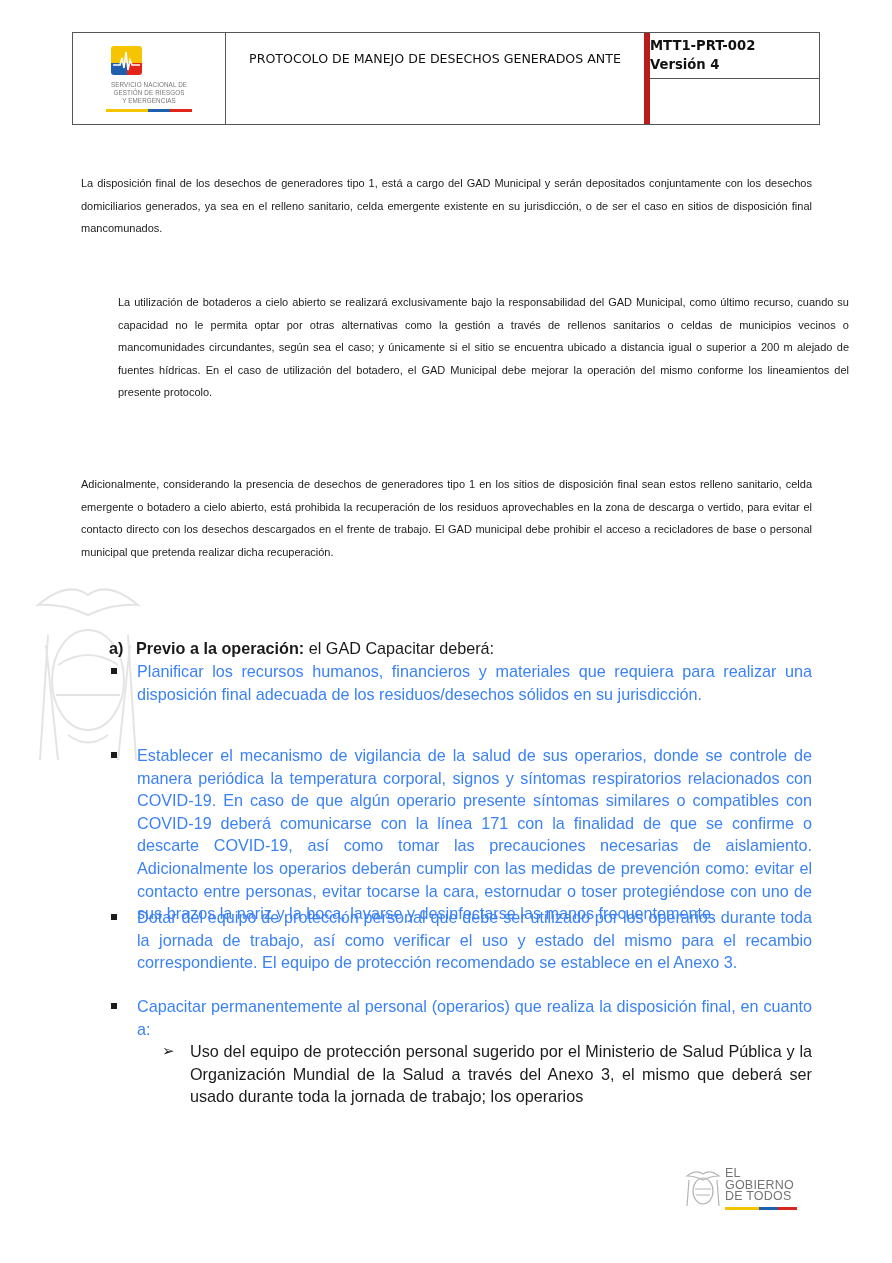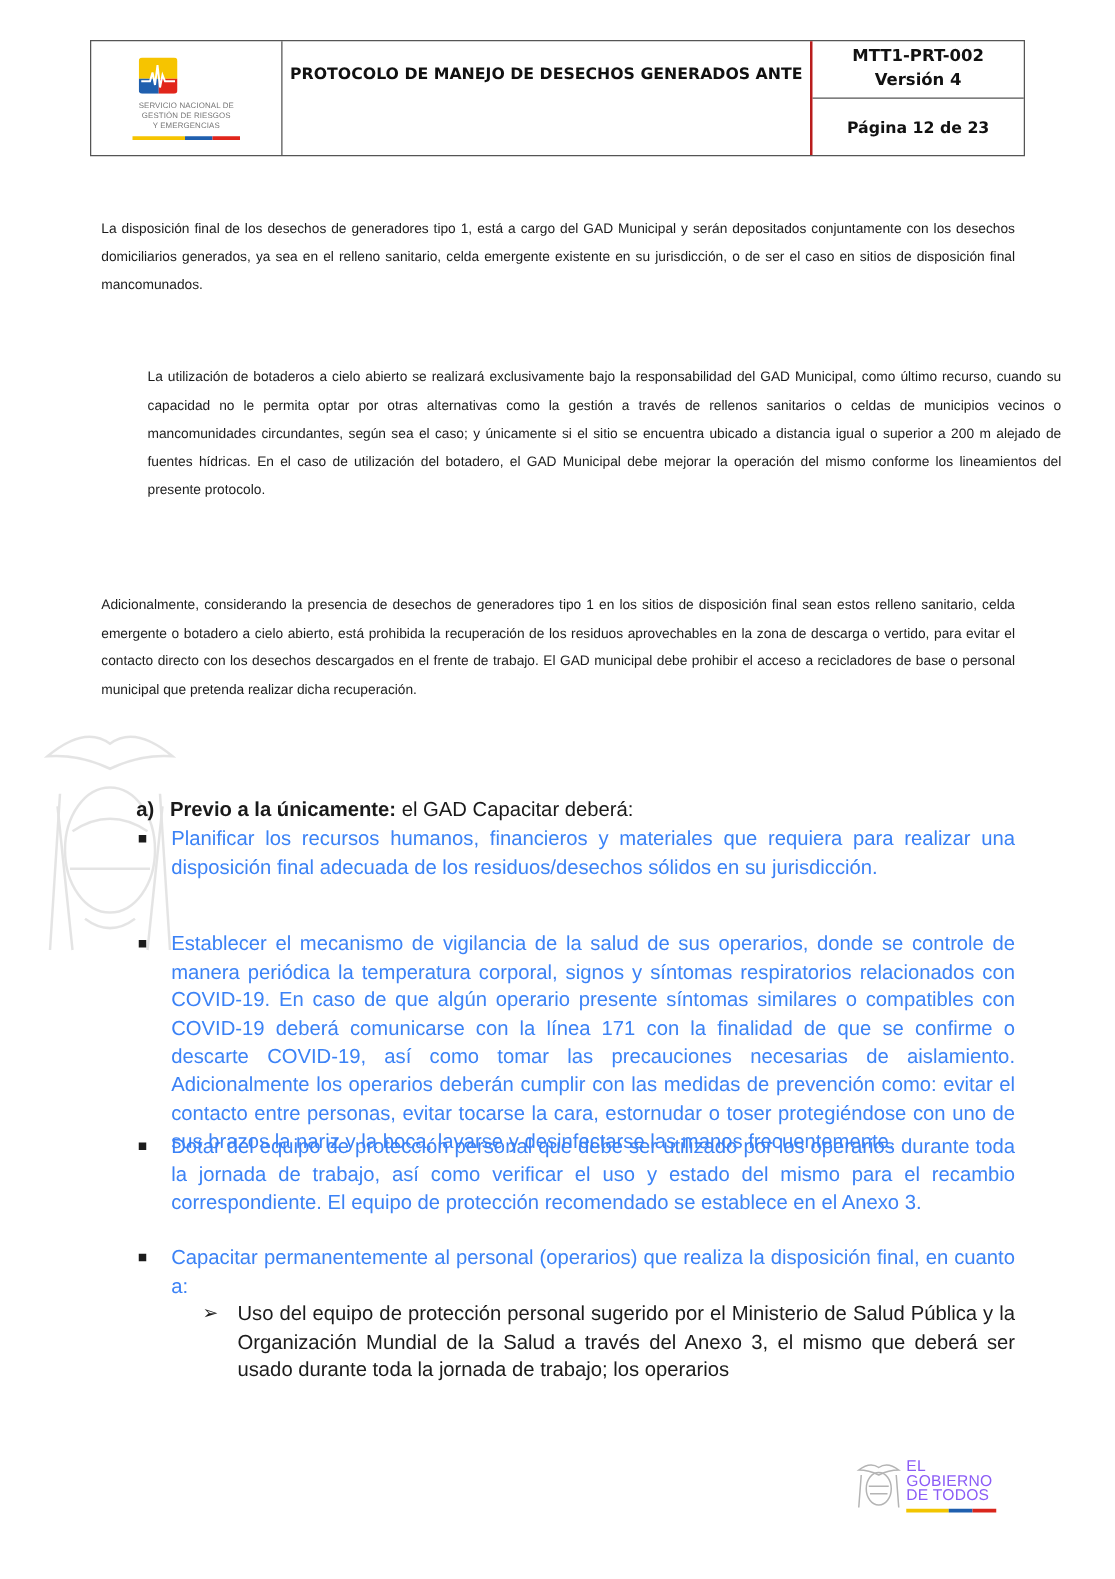--- a/index.html
+++ b/index.html
@@ -3,27 +3,27 @@
 <meta charset="utf-8">
 <style>
   html, body { margin: 0; padding: 0; background: #ffffff; }
   body { width: 892px; height: 1263px; position: relative; overflow: hidden;
          font-family: "Liberation Sans", sans-serif; color: #1a1a1a; }
 
   
   .hdr { position: absolute; left: 72px; top: 32px; width: 748px; height: 93px;
          border: 1px solid #555; box-sizing: border-box; display: flex; }
   .hdr-logo { width: 152px; border-right: 1px solid #555; position: relative; }
-  .hdr-title { width: 424px; border-right: 2px solid #b91c1c; display: flex;
+  .hdr-title { width: 424px; border-right: 6px solid #b91c1c; display: flex;
                align-items: flex-start; justify-content: center; text-align: center;
                padding-top: 16px; box-sizing: border-box;
-               font-family: "DejaVu Sans", sans-serif; font-weight: bold;
+               font-family: "DejaVu Sans", sans-serif; font-weight: normal;
                font-size: 12.6px; line-height: 19px; color: #111; }
   .hdr-right { flex: 1; display: flex; flex-direction: column; }
-  .hdr-code { height: 46px; border-bottom: 1px solid #555; text-align: center;
+  .hdr-code { height: 46px; border-bottom: 1px solid #555; 
               font-family: "DejaVu Sans", sans-serif; font-weight: bold;
               font-size: 13.2px; line-height: 19px; padding-top: 3px; box-sizing: border-box; color:#111; }
   .hdr-page { flex: 1; display: flex; align-items: center; justify-content: center;
               font-family: "DejaVu Sans", sans-serif; font-weight: bold; font-size: 12.6px; color:#111; }
 
   .sng-mark { position: absolute; left: 38px; top: 13px; width: 31px; height: 29px;
               border-radius: 3px; overflow: hidden; }
   .sng-mark .y { position: absolute; left: 0; top: 0; width: 31px; height: 17px; background: #f6c400; }
   .sng-mark .b { position: absolute; left: 0; top: 17px; width: 16px; height: 12px; background: #1f5fae; }
   .sng-mark .r { position: absolute; left: 16px; top: 17px; width: 15px; height: 12px; background: #e1251b; }
@@ -60,21 +60,21 @@
          line-height: 22.6px; text-align: justify; color: #1c1c1c; }
   .sub-mark { position: absolute; left: -28px; top: 0px; font-size: 15px; }
 
   
   .watermark { position: absolute; left: 28px; top: 575px; width: 120px; height: 210px; opacity: 0.22; }
 
   
   .footer-logo { position: absolute; left: 684px; top: 1166px; width: 115px; height: 50px; }
   .footer-seal { position: absolute; left: 0; top: 2px; width: 38px; height: 40px; opacity: 0.55; }
   .footer-text { position: absolute; left: 41px; top: 2px; font-family: "Liberation Sans", sans-serif;
-                 font-size: 12.5px; line-height: 11.5px; color: #8b5cf6; letter-spacing: 0.2px; }
+                 font-size: 12.5px; line-height: 11.5px; color: #737373; letter-spacing: 0.2px; }
   .footer-bar { position: absolute; left: 41px; top: 41px; width: 72px; height: 3px; display: flex; }
   .footer-bar span { display: block; height: 3px; }
 </style>
 </head>
 <body>
 
 <svg class="watermark" viewBox="0 0 120 210">
   <g fill="none" stroke="#888" stroke-width="2">
     <path d="M10 30 Q40 5 60 20 Q80 5 110 30 Q85 28 60 40 Q35 28 10 30 Z"></path>
     <ellipse cx="60" cy="105" rx="36" ry="50"></ellipse>
@@ -108,30 +108,29 @@
   <div class="hdr-title">
     <div>
       <div>PROTOCOLO DE MANEJO DE DESECHOS GENERADOS ANTE</div>
     </div>
   </div>
   <div class="hdr-right">
     <div class="hdr-code">
       <div>MTT1-PRT-002</div>
       <div>Versión 4</div>
     </div>
-    <div class="hdr-page">Página 12 de 23</div>
   </div>
 </div>
 
 <div class="para p1">La disposición final de los desechos de generadores tipo 1, está a cargo del GAD Municipal y serán depositados conjuntamente con los desechos domiciliarios generados, ya sea en el relleno sanitario, celda emergente existente en su jurisdicción, o de ser el caso en sitios de disposición final mancomunados.</div>
 <div class="para p2">La utilización de botaderos a cielo abierto se realizará exclusivamente bajo la responsabilidad del GAD Municipal, como último recurso, cuando su capacidad no le permita optar por otras alternativas como la gestión a través de rellenos sanitarios o celdas de municipios vecinos o mancomunidades circundantes, según sea el caso; y únicamente si el sitio se encuentra ubicado a distancia igual o superior a 200 m alejado de fuentes hídricas. En el caso de utilización del botadero, el GAD Municipal debe mejorar la operación del mismo conforme los lineamientos del presente protocolo.</div>
 <div class="para p3">Adicionalmente, considerando la presencia de desechos de generadores tipo 1 en los sitios de disposición final sean estos relleno sanitario, celda emergente o botadero a cielo abierto, está prohibida la recuperación de los residuos aprovechables en la zona de descarga o vertido, para evitar el contacto directo con los desechos descargados en el frente de trabajo. El GAD municipal debe prohibir el acceso a recicladores de base o personal municipal que pretenda realizar dicha recuperación.</div>
 
 <div class="sec-head">
-  <span class="lbl">a)</span><b>Previo a la únicamente:</b><span> el GAD Capacitar deberá:</span>
+  <span class="lbl">a)</span><b>Previo a la operación:</b><span> el GAD Capacitar deberá:</span>
 </div>
 
 <div class="bul b1">
   <span class="bul-mark"></span>
   <span>Planificar los recursos humanos, financieros y materiales que requiera para realizar una disposición final adecuada de los residuos/desechos sólidos en su jurisdicción.</span>
 </div>
 <div class="bul b2">
   <span class="bul-mark"></span>
   <span>Establecer el mecanismo de vigilancia de la salud de  sus operarios, donde se controle de manera periódica la temperatura corporal, signos y síntomas respiratorios relacionados con COVID-19. En caso de que algún operario presente síntomas similares o compatibles con COVID-19 deberá comunicarse con la línea 171 con la finalidad de que se confirme o descarte COVID-19, así como tomar las precauciones necesarias de aislamiento. Adicionalmente los operarios deberán cumplir con las medidas de prevención como: evitar el contacto entre personas, evitar tocarse la cara, estornudar o toser protegiéndose con uno de sus brazos la nariz y la boca, lavarse y desinfectarse las manos frecuentemente.</span>
 </div>

